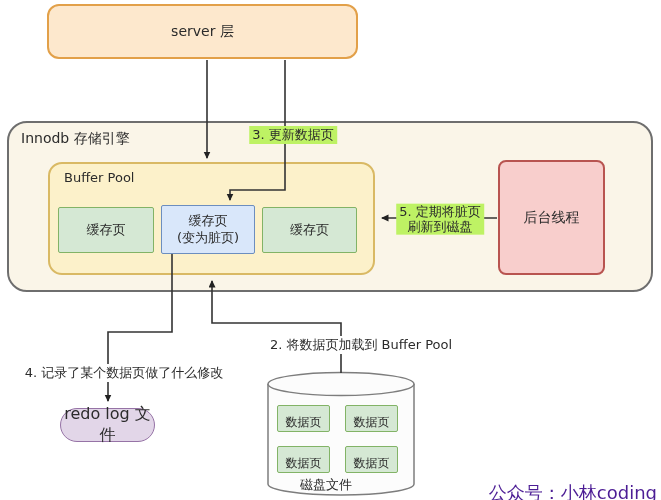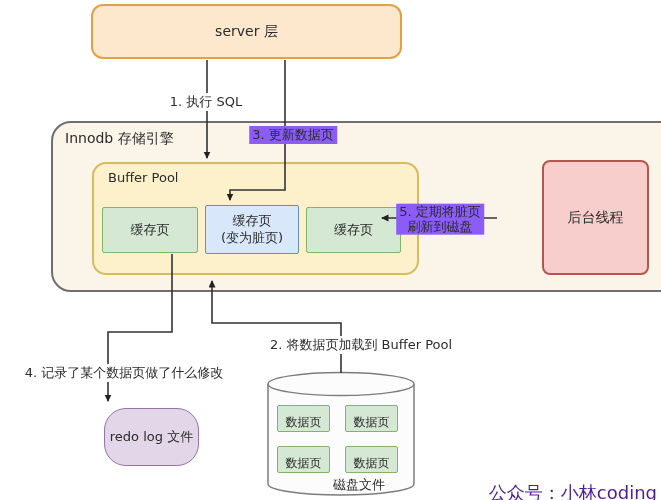--- a/index.html
+++ b/index.html
@@ -1,39 +1,39 @@
 <!DOCTYPE html>
 <html><head>
 <meta charset="utf-8">
 <style>
   html,body{margin:0;padding:0;background:#ffffff;}
   .canvas{
     position:relative;width:661px;height:500px;background:#ffffff;overflow:hidden;
     font-family:"DejaVu Sans","Liberation Sans",sans-serif;color:#2b2b2b;
   }
-  .node{position:absolute;box-sizing:border-box;display:flex;align-items:center;justify-content:center;text-align:center;margin-left:44px;}
+  .node{position:absolute;box-sizing:border-box;display:flex;align-items:center;justify-content:center;text-align:center;}
   .server{left:47px;top:4px;width:311px;height:55px;background:#fde8cd;border:2px solid #e2a049;border-radius:12px;font-size:14px;}
   .innodb{left:7px;top:121px;width:646px;height:171px;background:#faf5e8;border:2px solid #6e6e6e;border-radius:20px;}
   .innodb-label{position:absolute;left:12px;top:7px;font-size:14px;white-space:nowrap;}
   .bufferpool{left:48px;top:162px;width:327px;height:113px;background:#fcf1ca;border:2px solid #d9b964;border-radius:14px;}
   .bp-label{position:absolute;left:14px;top:6px;font-size:13px;white-space:nowrap;}
   .green-box{background:#d5e8d4;border:1.5px solid #82b366;font-size:13px;border-radius:2px;}
   .cache-left{left:58px;top:207px;width:96px;height:46px;}
   .cache-right{left:262px;top:207px;width:95px;height:46px;}
   .dirty{left:161px;top:205px;width:94px;height:49px;background:#d9e7fa;border:1.5px solid #6c8ebf;border-radius:2px;font-size:13px;line-height:1.3;flex-direction:column;}
   .bgthread{left:498px;top:160px;width:107px;height:115px;background:#f8cecc;border:2px solid #b85450;border-radius:8px;font-size:14px;}
-  .redolog{left:60px;top:408px;width:95px;height:58px;background:#e2d6e8;border:1.5px solid #9673a6;border-radius:22px;font-size:13px;}
+  .redolog{left:60px;top:408px;width:95px;height:34px;background:#e2d6e8;border:1.5px solid #9673a6;border-radius:22px;font-size:16px;}
   .dp{position:absolute;box-sizing:border-box;width:53px;height:27px;display:flex;align-items:flex-end;justify-content:center;
       background:#d5e8d4;border:1.5px solid #82b366;font-size:12px;border-radius:2px;}
   .dp1{left:277px;top:405px;} .dp2{left:345px;top:405px;} .dp3{left:277px;top:446px;} .dp4{left:345px;top:446px;}
-  .disk-label{position:absolute;left:300px;top:476px;width:85px;text-align:right;font-size:13px;}
+  .disk-label{position:absolute;left:300px;top:476px;width:85px;text-align:left;font-size:13px;}
   svg.layer{position:absolute;left:0;top:0;pointer-events:none;}
   .edge-label{position:absolute;transform:translate(-50%,-50%);white-space:nowrap;font-size:13px;padding:0 3px;text-align:center;}
   .bg-white{background:#ffffff;}
-  .bg-cream{background:#8b5cf6;}
+  .bg-cream{background:#bef264;}
   .l1{left:206px;top:102px;}
   .l2{left:361px;top:345px;}
   .l3{left:293px;top:135px;}
   .l4{left:124px;top:373px;}
   .l5{left:440px;top:219px;line-height:1.18;}
   .watermark{position:absolute;right:4px;top:481px;font-size:18px;color:#4c1d95;}
 </style>
 </head>
 <body>
 
@@ -97,21 +97,20 @@
     </defs>
     <g fill="none" stroke="#333333" stroke-width="1.6">
       <path d="M207,60 L207,158" marker-end="url(#arr)"></path>
       <path d="M285,60 L285,190 L230,190 L230,200" marker-end="url(#arr)"></path>
       <path d="M497,218 L382,218" marker-end="url(#arr)"></path>
       <path d="M341,373 L341,323 L212,323 L212,281" marker-end="url(#arr)"></path>
       <path d="M172,254 L172,332 L108,332 L108,401" marker-end="url(#arr)"></path>
     </g>
   </svg>
 
-  <div class="edge-label bg-white l1">1. 执行 SQL</div>
   <div class="edge-label bg-cream l3">3. 更新数据页</div>
   <div class="edge-label bg-cream l5">
     <div>5. 定期将脏页</div>
     <div>刷新到磁盘</div>
   </div>
   <div class="edge-label bg-white l2">2. 将数据页加载到 Buffer Pool</div>
   <div class="edge-label bg-white l4">4. 记录了某个数据页做了什么修改</div>
 
   <div class="watermark">公众号：小林coding</div>
 

